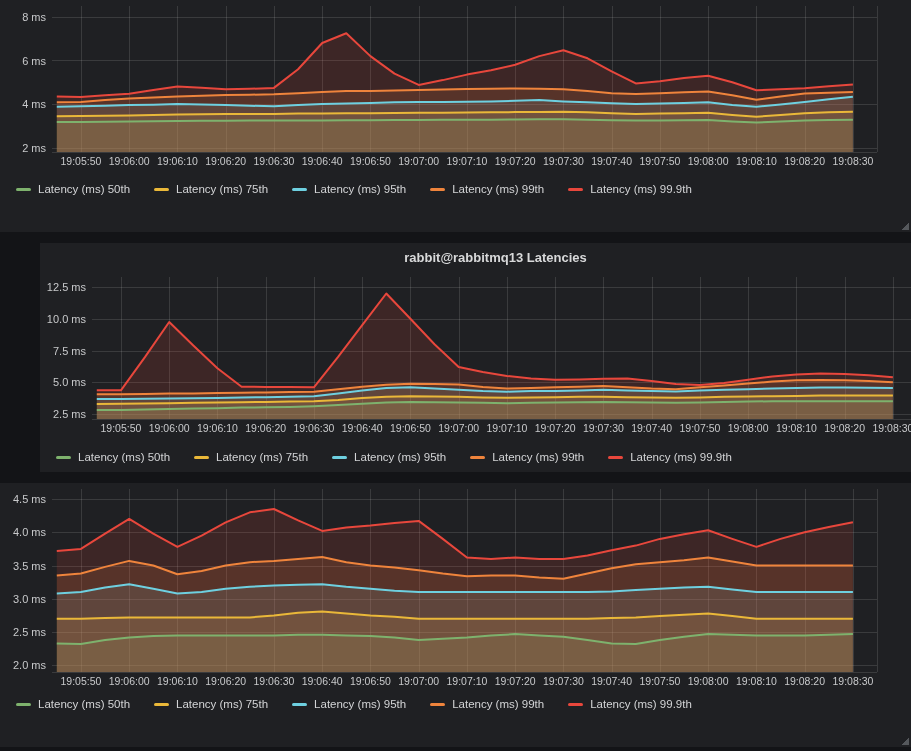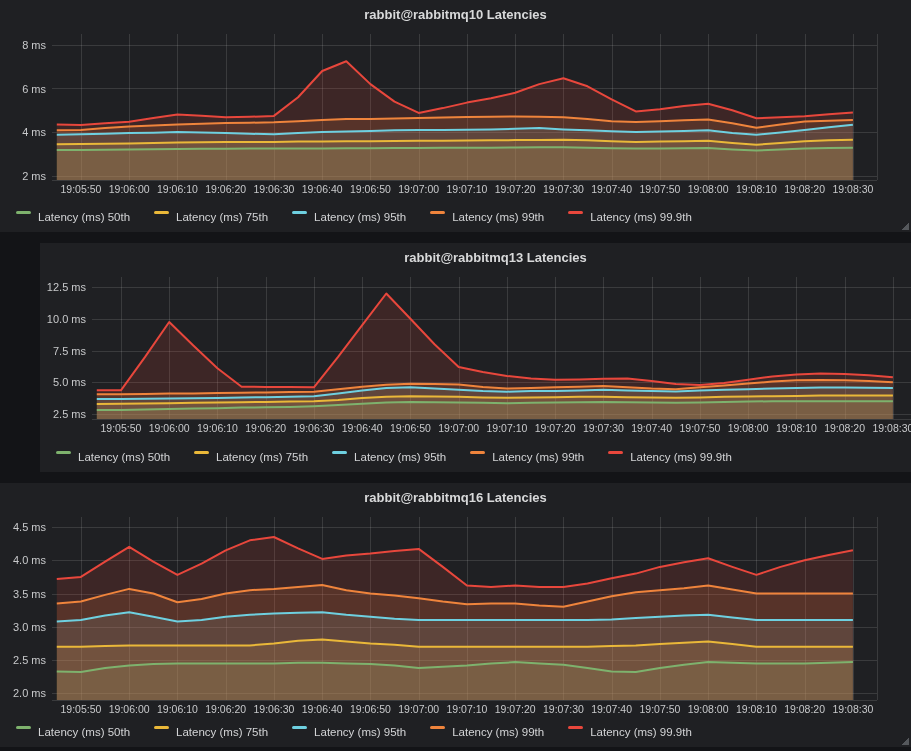--- a/index.html
+++ b/index.html
@@ -27,41 +27,40 @@
     white-space:nowrap;
   }
   svg.chart{display:block;}
   .legend{
     height:30px;
     display:flex;align-items:center;
     padding-left:16px;gap:24px;
     overflow:hidden;
   }
   .legend-item{
-    display:flex;gap:7px;
+    display:flex;align-items:center;gap:7px;
     font-size:11.5px;color:#d3d4d6;
     cursor:pointer;white-space:nowrap;
   }
   .legend-item i.dash{
     width:15px;height:3px;border-radius:1.5px;display:inline-block;
   }
   .resize-handle{
     position:absolute;right:2px;bottom:2px;
     width:8px;height:8px;
     background:linear-gradient(135deg,transparent 0 55%,#55585c 55% 100%);
     cursor:nwse-resize;
   }
 </style>
 </head>
 <body>
 
 <div class="page">
 
   <section class="panel p1">
-    <header class="panel-title">rabbit@rabbitmq10 Latencies</header>
     <svg class="chart" width="911" height="174" viewBox="0 0 911 174">
         <g stroke="rgba(255,255,255,0.12)" stroke-width="1">
           <line x1="52" x2="877" y1="148.5" y2="148.5"></line>
           <line x1="52" x2="877" y1="104.5" y2="104.5"></line>
           <line x1="52" x2="877" y1="60.5" y2="60.5"></line>
           <line x1="52" x2="877" y1="17.5" y2="17.5"></line>
           <line x1="52" x2="877" y1="152.5" y2="152.5"></line>
           <line x1="81.5" x2="81.5" y1="6" y2="152"></line>
           <line x1="129.5" x2="129.5" y1="6" y2="152"></line>
           <line x1="177.5" x2="177.5" y1="6" y2="152"></line>
@@ -231,21 +230,20 @@
         </span>
         <span class="legend-item">
           <i class="dash" style="background: rgb(232, 71, 60);"></i>
           <span>Latency (ms) 99.9th</span>
         </span>
       </div>
     <div class="resize-handle"></div>
   </section>
 
   <section class="panel p3">
-    <header class="panel-title">rabbit@rabbitmq16 Latencies</header>
     <svg class="chart" width="911" height="206" viewBox="0 0 911 206">
         <g stroke="rgba(255,255,255,0.12)" stroke-width="1">
           <line x1="52" x2="877" y1="182.5" y2="182.5"></line>
           <line x1="52" x2="877" y1="149.5" y2="149.5"></line>
           <line x1="52" x2="877" y1="116.5" y2="116.5"></line>
           <line x1="52" x2="877" y1="83.5" y2="83.5"></line>
           <line x1="52" x2="877" y1="49.5" y2="49.5"></line>
           <line x1="52" x2="877" y1="16.5" y2="16.5"></line>
           <line x1="52" x2="877" y1="189.5" y2="189.5"></line>
           <line x1="81.5" x2="81.5" y1="6" y2="189"></line>

